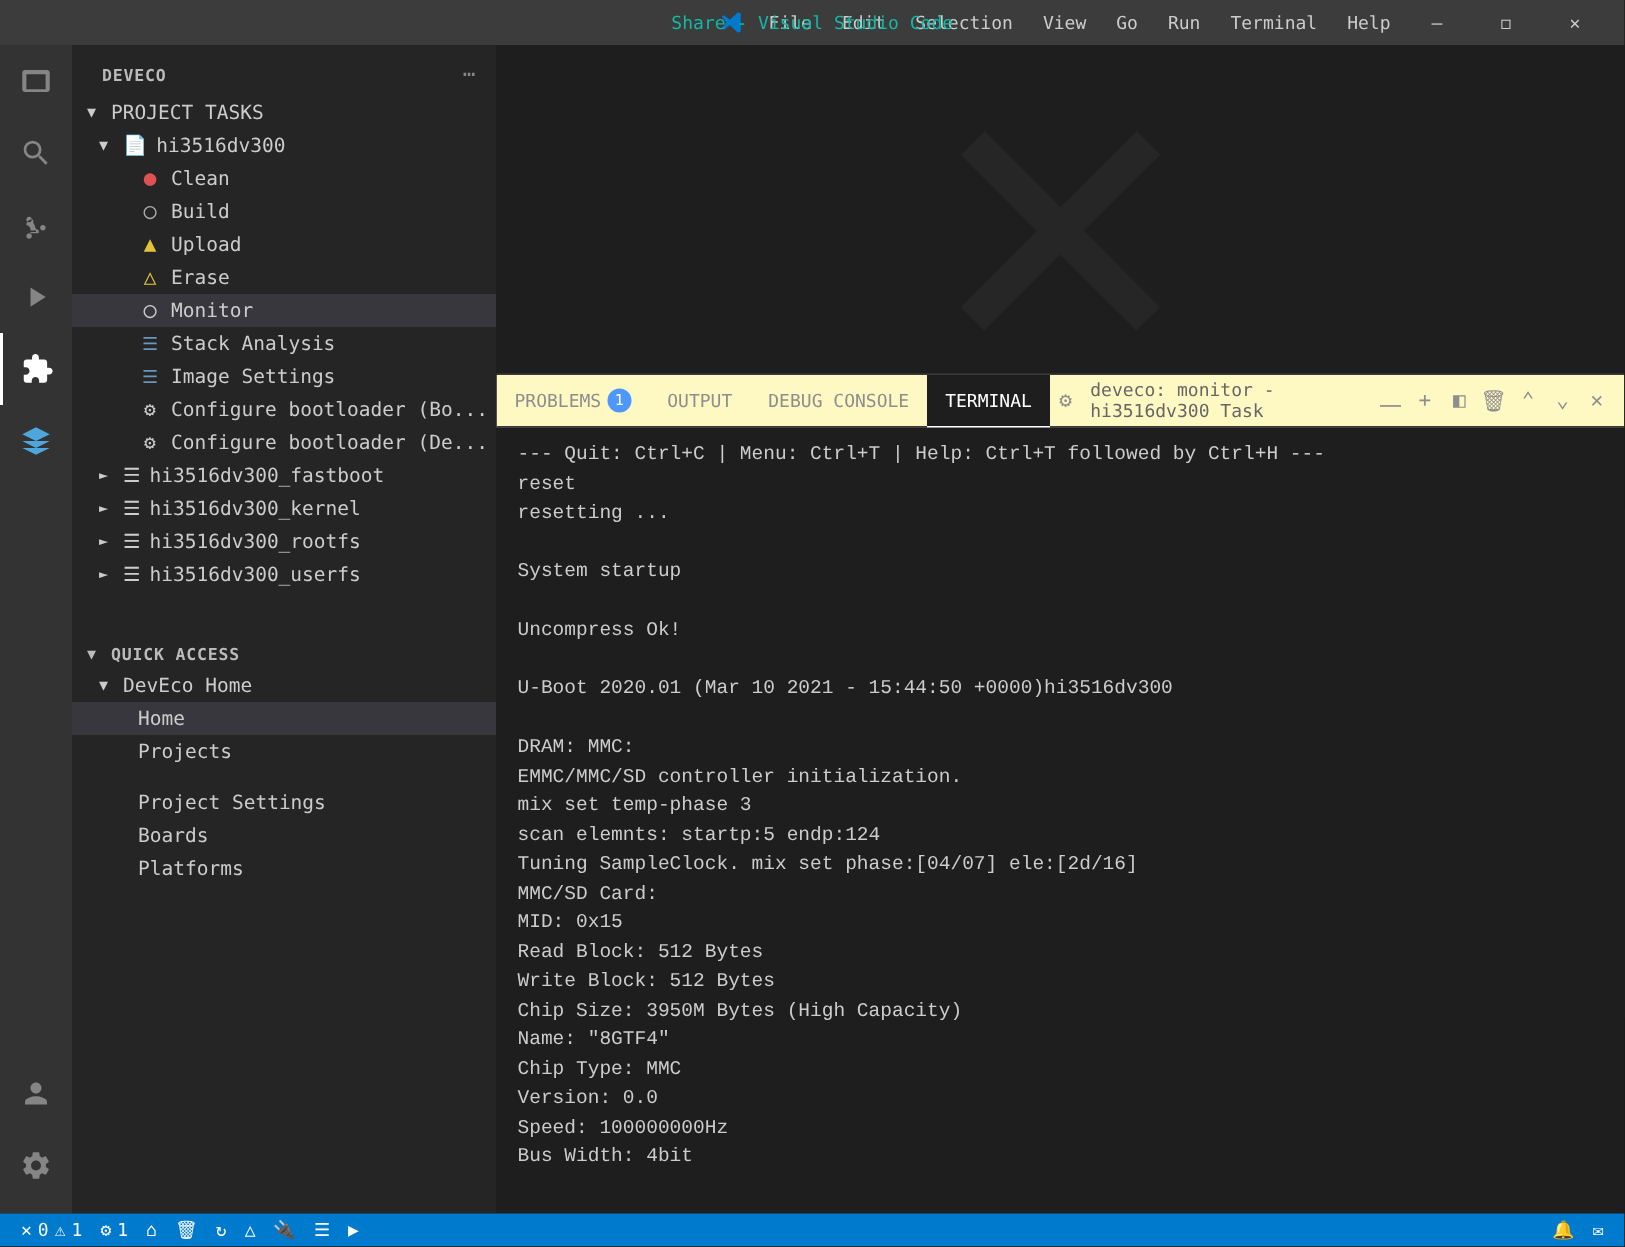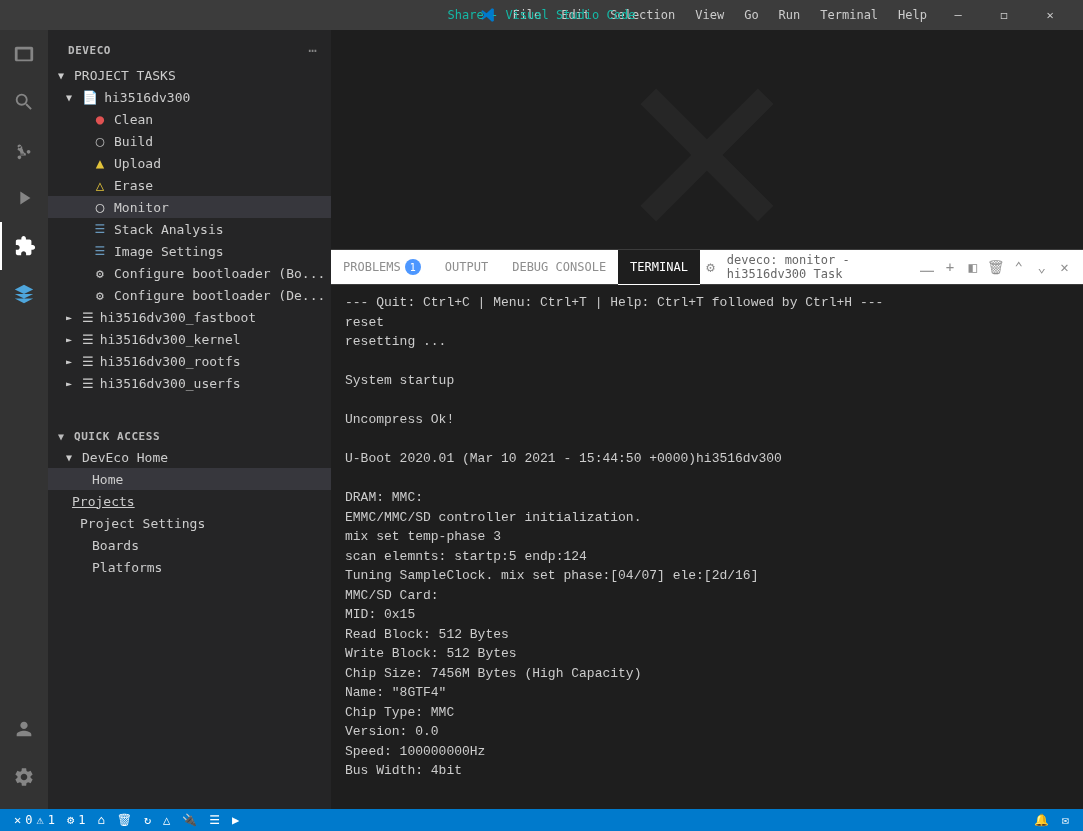--- a/index.html
+++ b/index.html
@@ -226,21 +226,21 @@
       height: 560px;
       background: #1e1e1e;
       display: flex;
       flex-direction: column;
       border-top: 1px solid #3c3c3c;
       flex-shrink: 0;
     }
     .panel-tabs {
       display: flex;
       align-items: center;
-      background: #ffffff;
+      background: #fef9c3;
       height: 35px;
       border-bottom: 1px solid #3c3c3c;
       flex-shrink: 0;
     }
     .panel-tab {
       padding: 0 12px;
       height: 35px;
       display: flex;
       align-items: center;
       font-size: 12px;
@@ -519,25 +519,25 @@
 
       <div class="tree-group" style="padding-left:18px;">
         <span class="tree-arrow">▼</span>
         <span>DevEco Home</span>
       </div>
 
       <div class="tree-item active" style="padding-left:44px;">
         <span class="tree-item-label">Home</span>
       </div>
 
-      <div class="tree-item" style="padding-left:24px;text-decoration:underline;">
+      <div class="tree-item" style="padding-left:44px;">
         <span class="tree-item-label">Projects</span>
       </div>
 
-      <div class="tree-item" style="padding-left:32px;">
+      <div class="tree-item" style="padding-left:44px;margin-top:12px;">
         <span class="tree-item-label">Project Settings</span>
       </div>
 
       <div class="tree-item" style="padding-left:44px;">
         <span class="tree-item-label">Boards</span>
       </div>
 
       <div class="tree-item" style="padding-left:44px;">
         <span class="tree-item-label">Platforms</span>
       </div>
@@ -593,21 +593,21 @@
           <div>&nbsp;</div>
           <div>DRAM:  MMC:</div>
           <div>EMMC/MMC/SD controller initialization.</div>
           <div>mix set temp-phase 3</div>
           <div>scan elemnts: startp:5 endp:124</div>
           <div>Tuning SampleClock. mix set phase:[04/07] ele:[2d/16]</div>
           <div>MMC/SD Card:</div>
           <div>    MID:         0x15</div>
           <div>    Read Block:  512 Bytes</div>
           <div>    Write Block: 512 Bytes</div>
-          <div>    Chip Size:   7456M Bytes (High Capacity)</div>
+          <div>    Chip Size:   3950M Bytes (High Capacity)</div>
           <div>    Name:        "8GTF4"</div>
           <div>    Chip Type:   MMC</div>
           <div>    Version:     0.0</div>
           <div>    Speed:       100000000Hz</div>
           <div>    Bus Width:   4bit</div>
           <div>&nbsp;</div>
         </div>
     </div>
   </div>
 

